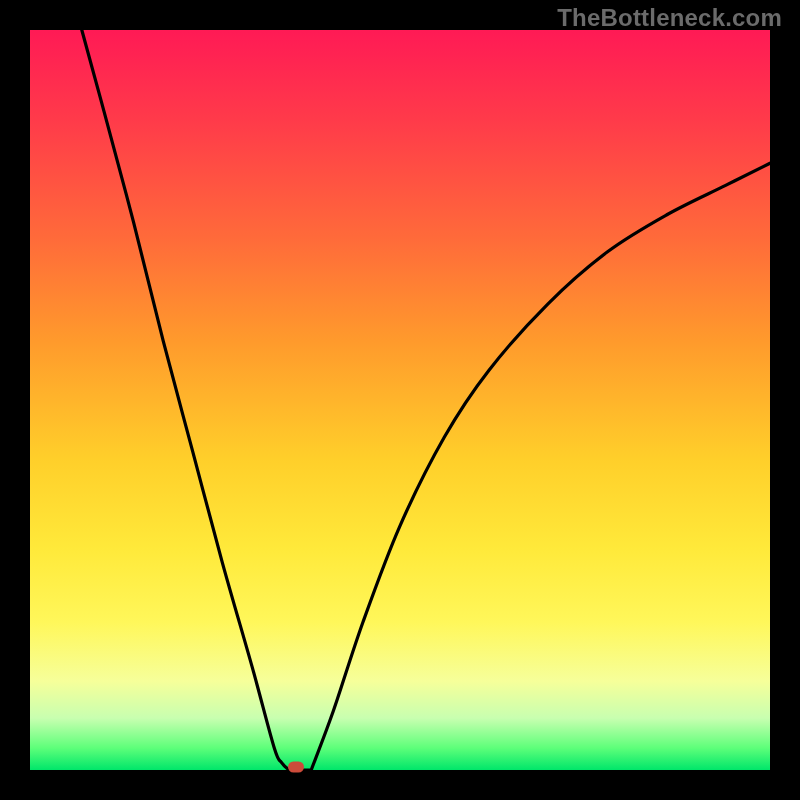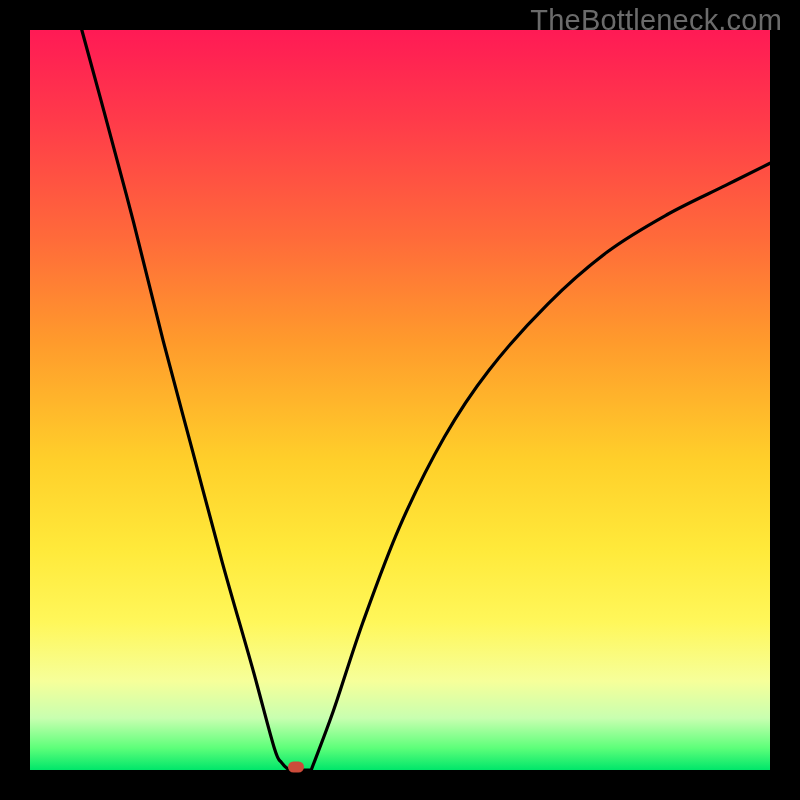--- a/index.html
+++ b/index.html
@@ -15,22 +15,22 @@
     position: relative;
     width: 800px;
     height: 800px;
     background: #000;
   }
   .watermark {
     position: absolute;
     top: 4px;
     right: 18px;
     color: #6b6b6b;
-    font-size: 29px;
-    font-weight: 400;
+    font-size: 24px;
+    font-weight: 700;
     letter-spacing: 0.2px;
     user-select: none;
   }
   .plot-area {
     position: absolute;
     left: 30px;
     top: 30px;
     width: 740px;
     height: 740px;
     

